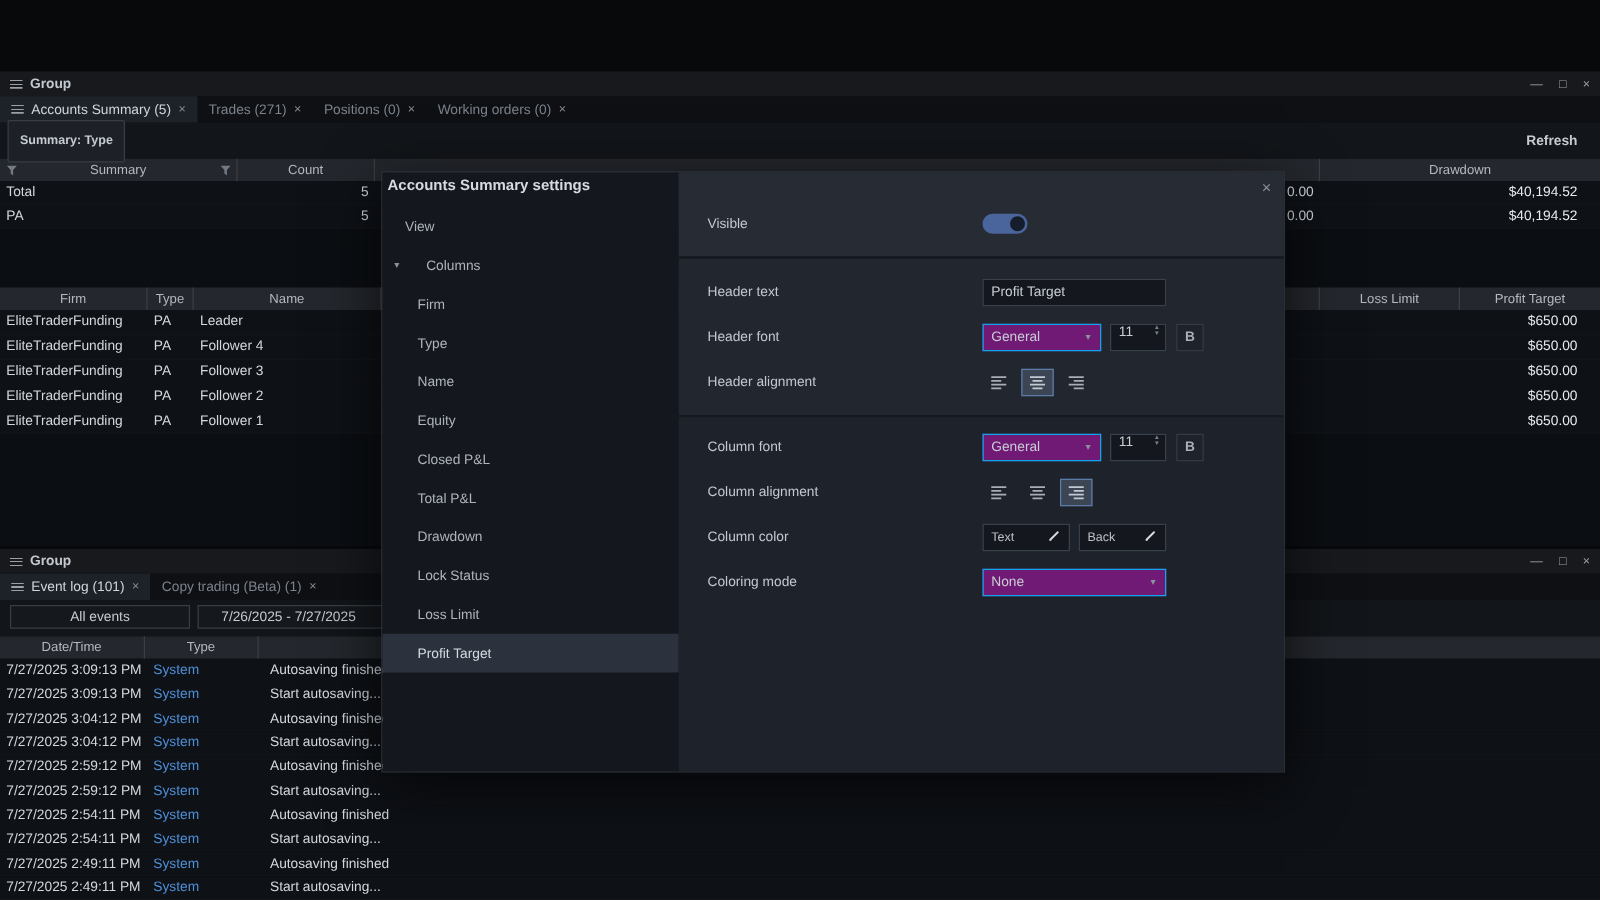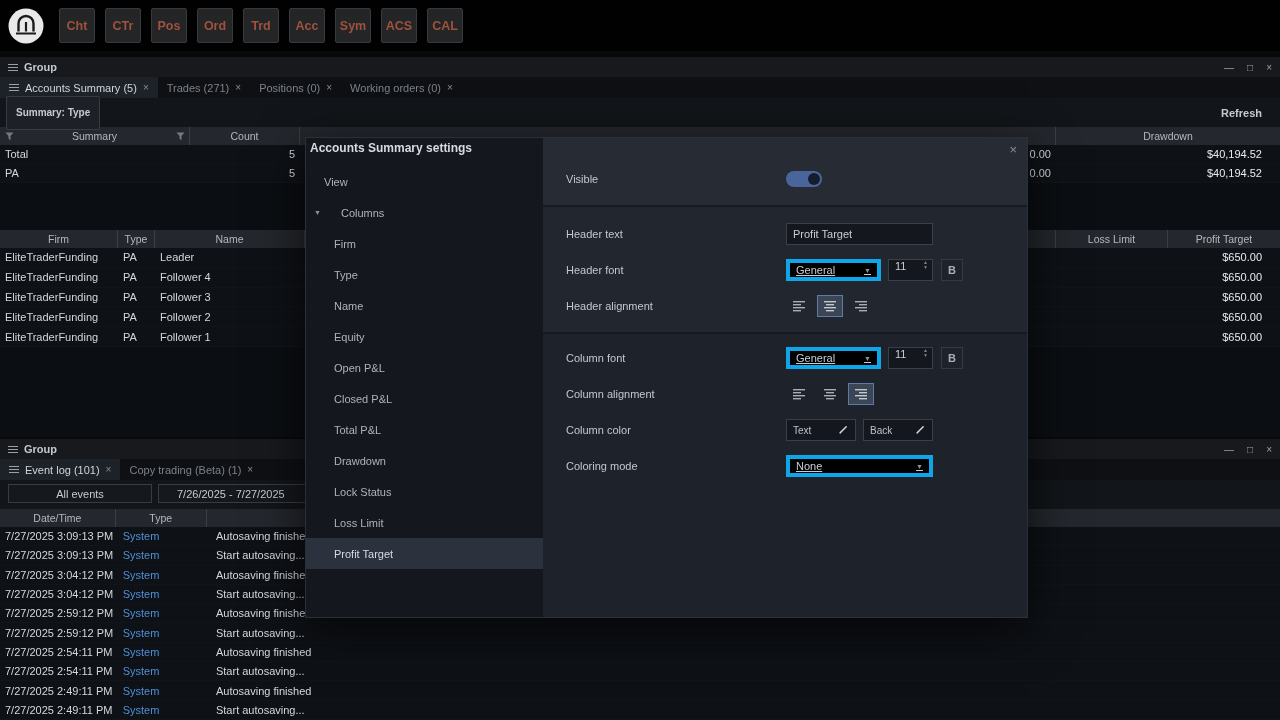--- a/index.html
+++ b/index.html
@@ -75,23 +75,23 @@
   .dlg-main{flex:1;background:#1f242c;position:relative;display:flex;flex-direction:column;}
   .dlg-close{position:absolute;top:4px;right:10px;color:#8a9199;font-size:13px;z-index:2;}
   .sec{box-sizing:border-box;}
   .sec1{height:67px;background:#262b34;padding-top:23px;}
   .sec2{height:127px;background:#21262f;border-top:2px solid #151a21;padding-top:9px;}
   .sec3{flex:1;background:#1e232b;border-top:2px solid #151a21;padding-top:6px;}
   .frow{height:36px;display:flex;align-items:center;padding-left:23px;box-sizing:border-box;}
   .flabel{width:220px;font-size:11px;color:#c3c8cf;}
   .ctl-input{width:147px;height:22px;background:#14181e;border:1px solid #3a404a;color:#c8cdd4;
              font-size:11px;padding:0 6px;box-sizing:border-box;font-family:"Liberation Sans",sans-serif;}
-  .ctl-select{width:95px;height:22px;background:#000000;border:4px solid #0ea5e9;display:flex;
+  .ctl-select{width:95px;height:22px;background:#701a75;border:1px solid #0ea5e9;display:flex;
               align-items:center;justify-content:space-between;padding:0 6px;box-sizing:border-box;
-              color:#c8cdd4;font-size:11px;text-decoration:underline;}
+              color:#c8cdd4;font-size:11px;}
   .ctl-select.wide{width:147px;}
   .ctl-num{width:45px;height:22px;margin-left:7px;background:#14181e;border:1px solid #3a404a;
            display:flex;align-items:flex-start;justify-content:space-between;padding:0 4px 0 6px;
            box-sizing:border-box;color:#c8cdd4;font-size:11px;}
   .spin{display:flex;flex-direction:column;line-height:0;}
   .spin span{font-size:5px;color:#788089;line-height:5px;}
   .bold-btn{width:22px;height:22px;margin-left:8px;background:#1d222b;border:1px solid #343a44;
             color:#a9afb8;font-weight:bold;font-size:11px;display:flex;align-items:center;
             justify-content:center;box-sizing:border-box;}
   .abtn{width:26px;height:22px;margin-right:5px;display:flex;align-items:center;justify-content:center;
@@ -101,39 +101,20 @@
         display:flex;align-items:center;justify-content:space-between;padding:0 6px;
         box-sizing:border-box;color:#bcc1c8;font-size:10px;}
   .toggle{width:36px;height:16px;border-radius:8px;background:#4a659b;position:relative;}
   .toggle .knob{position:absolute;top:2px;right:2px;width:12px;height:12px;border-radius:50%;background:#151d2d;}
 </style>
 </head>
 <body>
 
 <div class="root">
 
-  <div class="topbar">
-    <div class="logo">
-      <svg width="38" height="38" viewBox="0 0 38 38">
-        <circle cx="19" cy="19" r="17.5" fill="#e9e9e7"></circle>
-        <path d="M11.5 24.5 v-8 a7.5 7.5 0 0 1 15 0 v8" fill="none" stroke="#191b1e" stroke-width="2.4"></path>
-        <line x1="19" y1="15" x2="19" y2="24.5" stroke="#191b1e" stroke-width="2.2"></line>
-        <line x1="9" y1="26.5" x2="29" y2="26.5" stroke="#191b1e" stroke-width="2"></line>
-      </svg>
-    </div>
-    <div class="tb-btn">Cht</div>
-    <div class="tb-btn">CTr</div>
-    <div class="tb-btn">Pos</div>
-    <div class="tb-btn">Ord</div>
-    <div class="tb-btn">Trd</div>
-    <div class="tb-btn">Acc</div>
-    <div class="tb-btn">Sym</div>
-    <div class="tb-btn">ACS</div>
-    <div class="tb-btn">CAL</div>
-  </div>
 
   <div class="window win1">
     <div class="titlebar">
       <span class="ham"></span>
       <span class="wtitle">Group</span>
       <span class="wctrls">
         <span>—</span>
         <span>□</span>
         <span>×</span>
       </span>
@@ -352,21 +333,20 @@
       <div class="side-list">
         <div class="sitem lv1">View</div>
         <div class="sitem grp">
           <span class="chev">▼</span>
           <span>Columns</span>
         </div>
         <div class="sitem">Firm</div>
         <div class="sitem">Type</div>
         <div class="sitem">Name</div>
         <div class="sitem">Equity</div>
-        <div class="sitem">Open P&amp;L</div>
         <div class="sitem">Closed P&amp;L</div>
         <div class="sitem">Total P&amp;L</div>
         <div class="sitem">Drawdown</div>
         <div class="sitem">Lock Status</div>
         <div class="sitem">Loss Limit</div>
         <div class="sitem selected">Profit Target</div>
       </div>
     </div>
     <div class="dlg-main">
       <div class="dlg-close">×</div>

